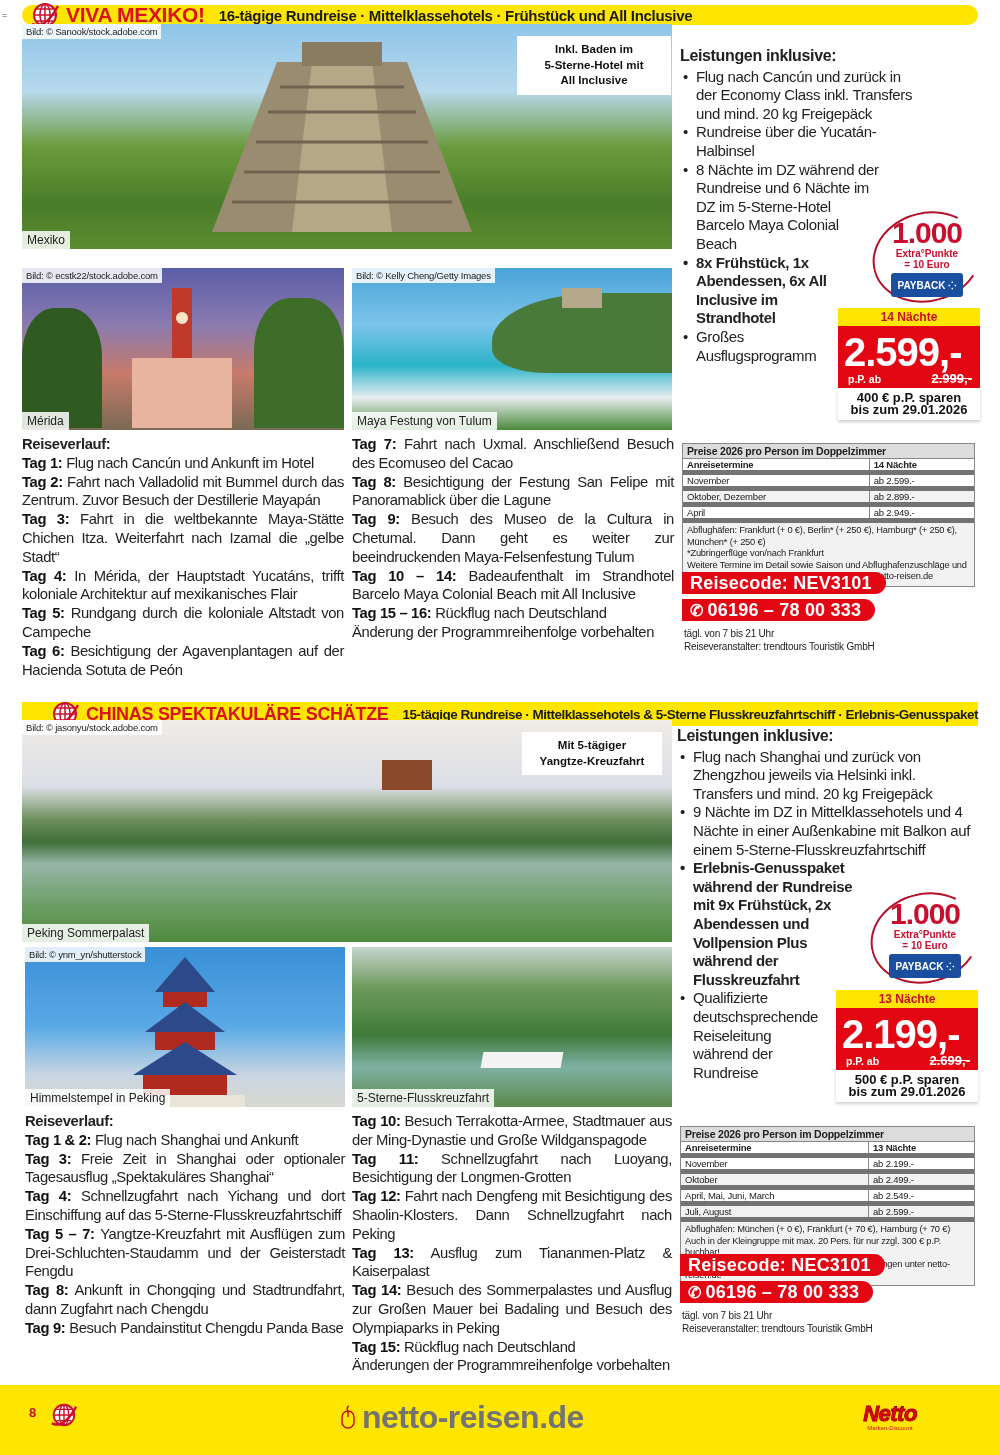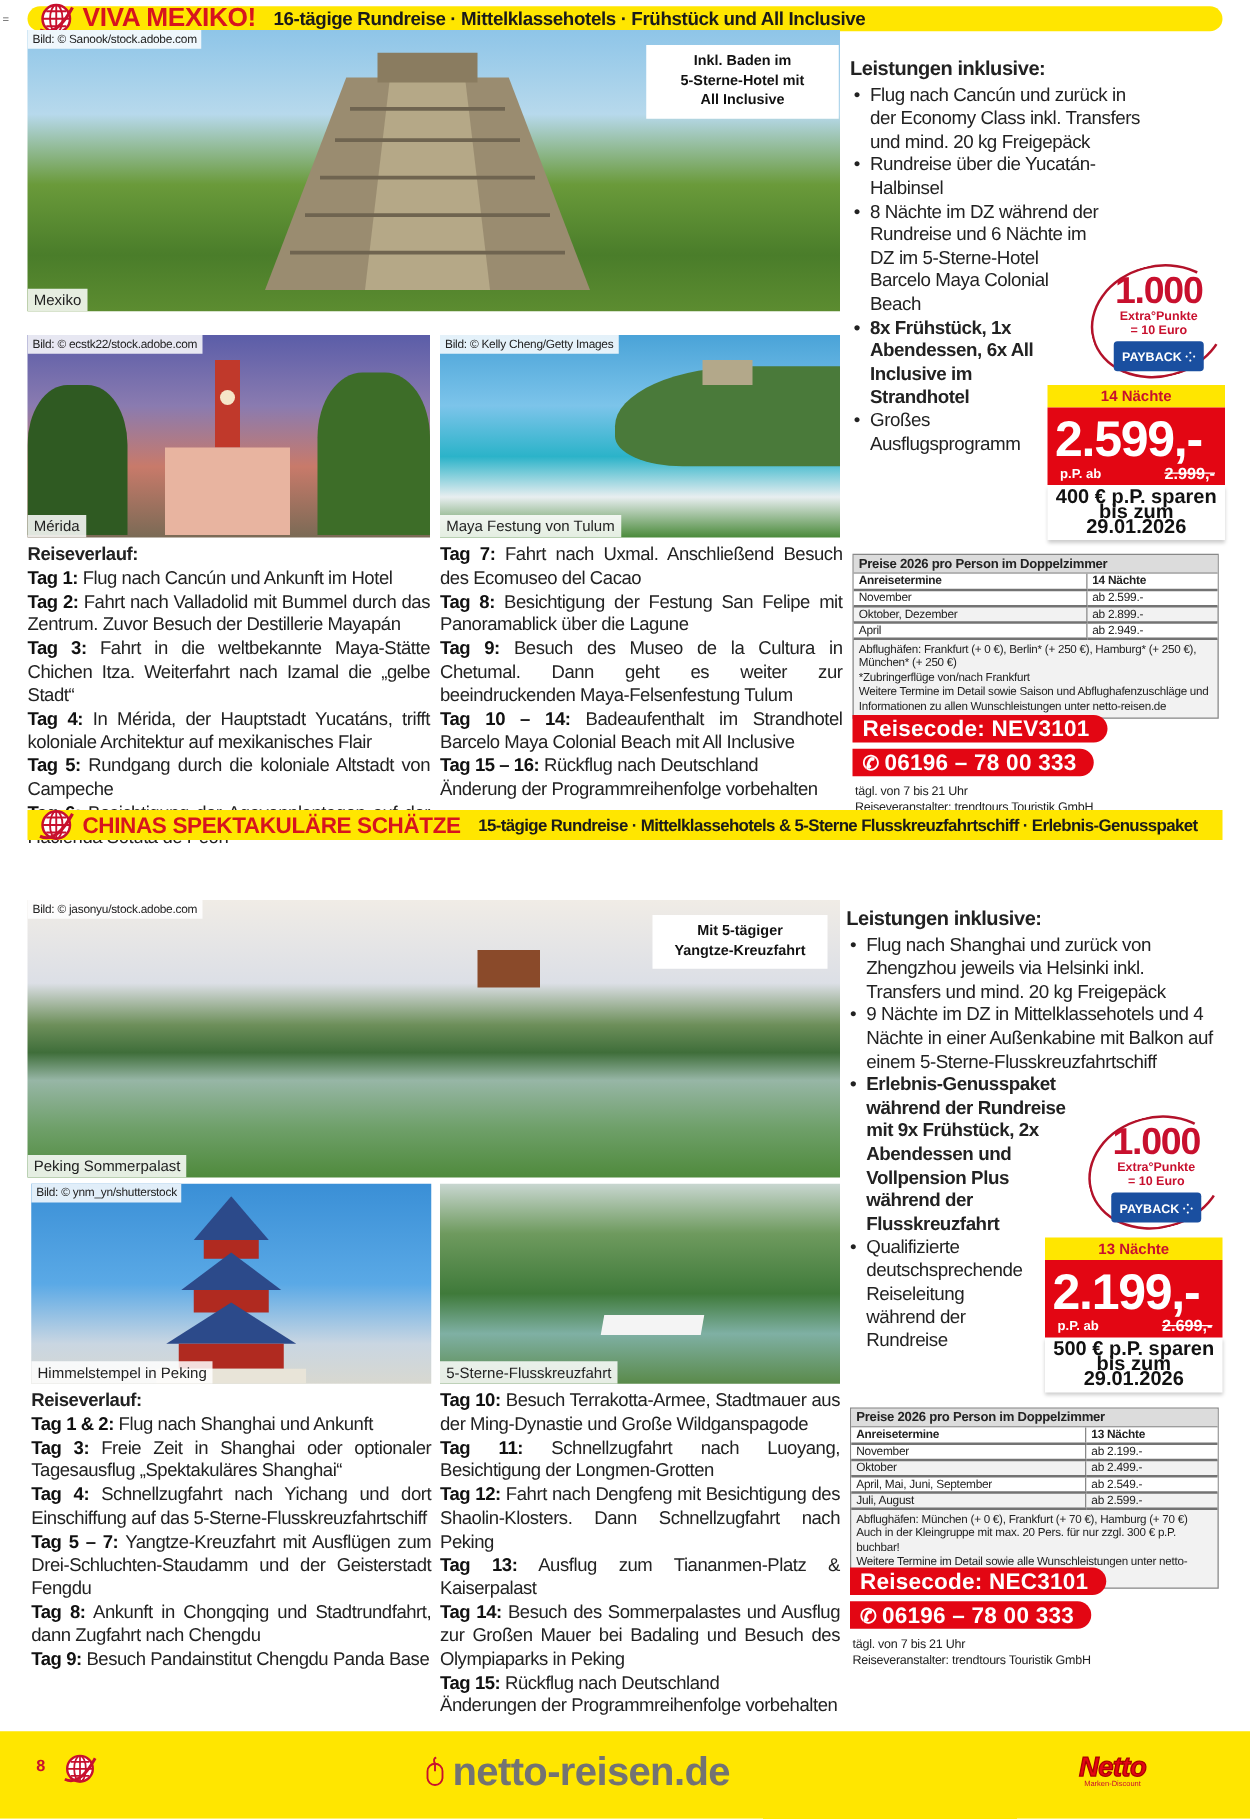--- a/index.html
+++ b/index.html
@@ -42,27 +42,27 @@
   .seal .ep { position: relative; font-size: 10px; font-weight: bold; color: #c8102e; line-height: 11px; }
   .payback { position: relative; display: inline-block; background: #1a4fa0; color: #fff; font-weight: bold; font-size: 10px; padding: 5px 7px; border-radius: 3px; margin-top: 3px; }
 
   
   .pricebox { position: absolute; width: 142px; }
   .pricebox .nights { background: #ffe600; color: #c8102e; font-weight: bold; font-size: 12px; text-align: center; height: 18px; line-height: 18px; }
   .pricebox .red { background: #e30613; color: #fff; height: 62px; position: relative; }
   .pricebox .big { position: absolute; left: 6px; top: 4px; font-size: 40px; font-weight: bold; letter-spacing: -1px; line-height: 44px; }
   .pricebox .pp { position: absolute; left: 10px; bottom: 3px; font-size: 10.5px; font-weight: bold; }
   .pricebox .old { position: absolute; right: 8px; bottom: 2px; font-size: 13px; font-weight: bold; color: #fff; text-decoration: line-through; }
-  .pricebox .save { background: #fff; color: #111; font-size: 16px; font-weight: bold; text-align: center; line-height: 12px; padding: 4px 0; box-shadow: 0 2px 3px rgba(0,0,0,0.2); }
+  .pricebox .save { background: #fff; color: #111; font-size: 13px; font-weight: bold; text-align: center; line-height: 12px; padding: 4px 0; box-shadow: 0 2px 3px rgba(0,0,0,0.2); }
 
   
   .ptable { position: absolute; border: 1px solid #888; font-size: 9.5px; color: #222; background: #f2f2f2; letter-spacing: -0.2px; }
   .ptable .th { font-weight: bold; font-size: 10.5px; background: #dcdcdc; padding: 1px 4px; border-bottom: 1px solid #888; }
   .ptable table { width: 100%; border-collapse: collapse; }
-  .ptable td { border-bottom: 2px solid #737373; padding: 0 4px; height: 12.5px; }
+  .ptable td { border-bottom: 5px solid #737373; padding: 0 4px; height: 12.5px; }
   .ptable td.c2 { border-left: 1px solid #888; width: 36%; }
   .ptable tr.head td { font-weight: bold; background: #fff; }
   .ptable tr:nth-child(even) td { background: #fff; }
   .ptable .notes { padding: 2px 4px 3px; line-height: 11.5px; font-size: 9.3px; }
 
   
   .pill { position: absolute; background: #e30613; color: #fff; font-weight: bold; border-radius: 0 14px 14px 0; padding: 0 14px 0 8px; height: 22px; line-height: 22px; font-size: 18px; letter-spacing: 0.2px; }
   .pill .phone { font-size: 16px; margin-right: 4px; }
   .small-info { position: absolute; font-size: 10px; line-height: 13px; color: #222; letter-spacing: -0.2px; }
 
@@ -207,21 +207,21 @@
   </div>
 </div>
 
 <div class="pill" style="left:682px; top:572px;">Reisecode: NEV3101</div>
 <div class="pill" style="left:682px; top:599px;"><span class="phone">✆</span><span>06196 – 78 00 333</span></div>
 <div class="small-info" style="left:684px; top:627px;">
   <div>tägl. von 7 bis 21 Uhr</div>
   <div>Reiseveranstalter: trendtours Touristik GmbH</div>
 </div>
 
-<div class="abs hbar hbar2" style="left:22px; top:648px; width:956px; height:24px;">
+<div class="abs hbar hbar2" style="left:22px; top:702px; width:956px; height:24px;padding-left:20px;">
   <svg class="globe" viewBox="0 0 30 30">
     <circle cx="15" cy="15" r="11" fill="#fff" stroke="#c8102e" stroke-width="2"></circle>
     <path d="M4 15h22M15 4v22M7 9h16M7 21h16" stroke="#c8102e" stroke-width="1.5" fill="none"></path>
     <ellipse cx="15" cy="15" rx="5" ry="11" stroke="#c8102e" stroke-width="1.5" fill="none"></ellipse>
     <path d="M2 24 Q15 30 28 6" stroke="#c8102e" stroke-width="2.5" fill="none"></path>
   </svg>
   <span class="title">CHINAS SPEKTAKULÄRE SCHÄTZE</span>
   <span class="sub">15-tägige Rundreise · Mittelklassehotels &amp; 5-Sterne Flusskreuzfahrtschiff · Erlebnis-Genusspaket</span>
 </div>
 
@@ -315,21 +315,21 @@
         </tr>
     <tr>
           <td>November</td>
           <td class="c2">ab 2.199.-</td>
         </tr>
     <tr>
           <td>Oktober</td>
           <td class="c2">ab 2.499.-</td>
         </tr>
     <tr>
-          <td>April, Mai, Juni, September</td>
+          <td>April, Mai, Juni, March</td>
           <td class="c2">ab 2.549.-</td>
         </tr>
     <tr>
           <td>Juli, August</td>
           <td class="c2">ab 2.599.-</td>
         </tr>
   </tbody>
     </table>
   <div class="notes">
     <div>Abflughäfen: München (+ 0 €), Frankfurt (+ 70 €), Hamburg (+ 70 €)</div>

